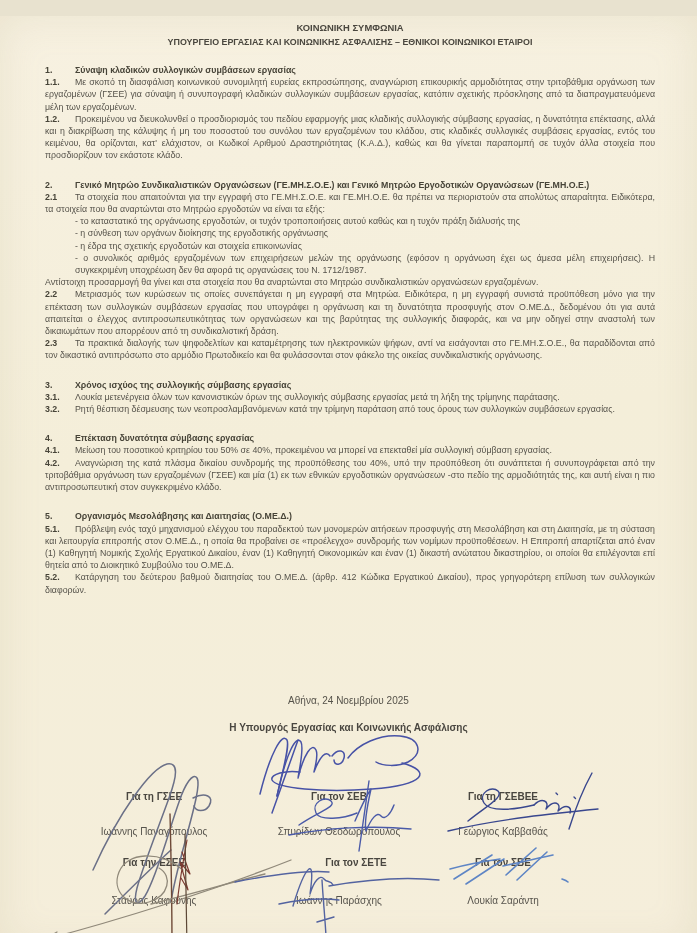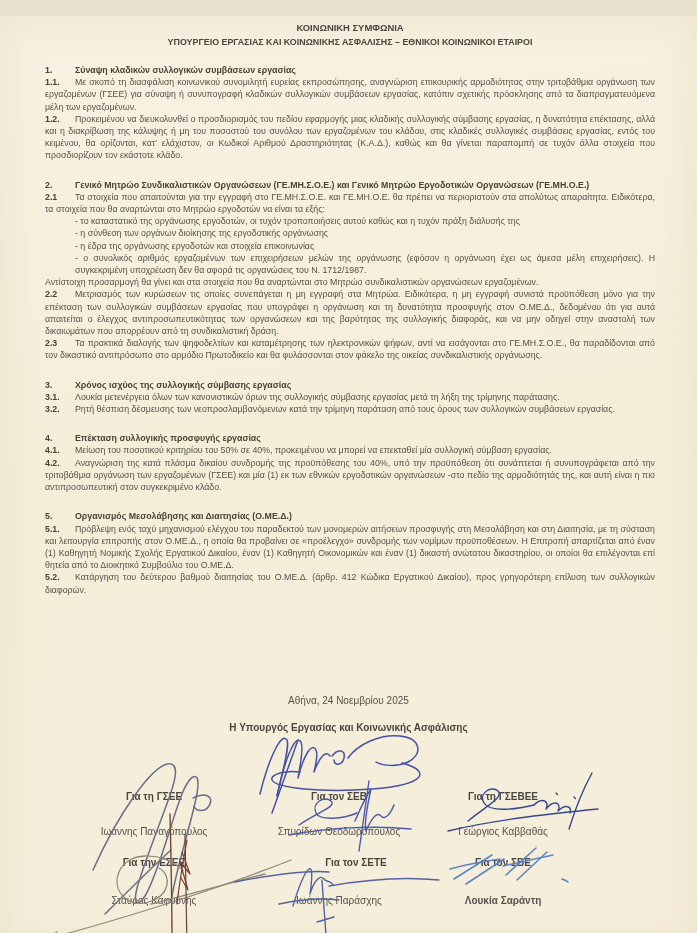--- a/index.html
+++ b/index.html
@@ -41,35 +41,35 @@
       <p class="sec-head"><span class="num">1.</span><span>Σύναψη κλαδικών συλλογικών συμβάσεων εργασίας</span></p>
       <p><span class="num">1.1.</span><span>Με σκοπό τη διασφάλιση κοινωνικού συνομιλητή ευρείας εκπροσώπησης, αναγνώριση επικουρικής αρμοδιότητας στην τριτοβάθμια οργάνωση των εργαζομένων (ΓΣΕΕ) για σύναψη ή συνυπογραφή κλαδικών συλλογικών συμβάσεων εργασίας, κατόπιν σχετικής πρόσκλησης από τα διαπραγματευόμενα μέλη των εργαζομένων.</span></p>
       <p><span class="num">1.2.</span><span>Προκειμένου να διευκολυνθεί ο προσδιορισμός του πεδίου εφαρμογής μιας κλαδικής συλλογικής σύμβασης εργασίας, η δυνατότητα επέκτασης, αλλά και η διακρίβωση της κάλυψης ή μη του ποσοστού του συνόλου των εργαζομένων του κλάδου, στις κλαδικές συλλογικές συμβάσεις εργασίας, εντός του κειμένου, θα ορίζονται, κατ' ελάχιστον, οι Κωδικοί Αριθμού Δραστηριότητας (Κ.Α.Δ.), καθώς και θα γίνεται παραπομπή σε τυχόν άλλα στοιχεία που προσδιορίζουν τον εκάστοτε κλάδο.</span></p>
     </div>
 
     <div class="section">
       <p class="sec-head"><span class="num">2.</span><span>Γενικό Μητρώο Συνδικαλιστικών Οργανώσεων (ΓΕ.ΜΗ.Σ.Ο.Ε.) και Γενικό Μητρώο Εργοδοτικών Οργανώσεων (ΓΕ.ΜΗ.Ο.Ε.)</span></p>
       <p><span class="num">2.1</span><span>Τα στοιχεία που απαιτούνται για την εγγραφή στο ΓΕ.ΜΗ.Σ.Ο.Ε. και ΓΕ.ΜΗ.Ο.Ε. θα πρέπει να περιοριστούν στα απολύτως απαραίτητα. Ειδικότερα, τα στοιχεία που θα αναρτώνται στο Μητρώο εργοδοτών να είναι τα εξής:</span></p>
       <p class="bullet">- το καταστατικό της οργάνωσης εργοδοτών, οι τυχόν τροποποιήσεις αυτού καθώς και η τυχόν πράξη διάλυσής της</p>
       <p class="bullet">- η σύνθεση των οργάνων διοίκησης της εργοδοτικής οργάνωσης</p>
-      <p class="bullet">- η έδρα της οργάνωσης εργοδοτών και στοιχεία επικοινωνίας</p>
+      <p class="bullet">- η έδρα της σχετικής εργοδοτών και στοιχεία επικοινωνίας</p>
       <p class="bullet">- ο συνολικός αριθμός εργαζομένων των επιχειρήσεων μελών της οργάνωσης (εφόσον η οργάνωση έχει ως άμεσα μέλη επιχειρήσεις). Η συγκεκριμένη υποχρέωση δεν θα αφορά τις οργανώσεις του Ν. 1712/1987.</p>
       <p>Αντίστοιχη προσαρμογή θα γίνει και στα στοιχεία που θα αναρτώνται στο Μητρώο συνδικαλιστικών οργανώσεων εργαζομένων.</p>
       <p><span class="num">2.2</span><span>Μετριασμός των κυρώσεων τις οποίες συνεπάγεται η μη εγγραφή στα Μητρώα. Ειδικότερα, η μη εγγραφή συνιστά προϋπόθεση μόνο για την επέκταση των συλλογικών συμβάσεων εργασίας που υπογράφει η οργάνωση και τη  δυνατότητα προσφυγής στον Ο.ΜΕ.Δ., δεδομένου ότι για αυτά απαιτείται ο έλεγχος αντιπροσωπευτικότητας των οργανώσεων και της βαρύτητας της συλλογικής διαφοράς, και να μην οδηγεί στην αναστολή των δικαιωμάτων που απορρέουν από τη συνδικαλιστική δράση.</span></p>
       <p><span class="num">2.3</span><span>Τα πρακτικά διαλογής των ψηφοδελτίων και καταμέτρησης των ηλεκτρονικών ψήφων, αντί να εισάγονται στο ΓΕ.ΜΗ.Σ.Ο.Ε., θα παραδίδονται από τον δικαστικό αντιπρόσωπο στο αρμόδιο Πρωτοδικείο και θα φυλάσσονται στον φάκελο της οικείας συνδικαλιστικής οργάνωσης.</span></p>
     </div>
 
     <div class="section">
       <p class="sec-head"><span class="num">3.</span><span>Χρόνος ισχύος της συλλογικής σύμβασης εργασίας</span></p>
       <p><span class="num">3.1.</span><span>Λουκία μετενέργεια όλων των κανονιστικών όρων της συλλογικής σύμβασης εργασίας μετά τη λήξη της τρίμηνης παράτασης.</span></p>
       <p><span class="num">3.2.</span><span>Ρητή θέσπιση δέσμευσης των νεοπροσλαμβανόμενων κατά την τρίμηνη παράταση από τους όρους των συλλογικών συμβάσεων εργασίας.</span></p>
     </div>
 
     <div class="section">
-      <p class="sec-head"><span class="num">4.</span><span>Επέκταση συλλογικής προσφυγής εργασίας</span></p>
+      <p class="sec-head"><span class="num">4.</span><span>Επέκταση δυνατότητα σύμβασης εργασίας</span></p>
       <p><span class="num">4.1.</span><span>Μείωση του ποσοτικού κριτηρίου του 50% σε 40%, προκειμένου να μπορεί να επεκταθεί μία συλλογική σύμβαση εργασίας.</span></p>
       <p><span class="num">4.2.</span><span>Αναγνώριση της κατά πλάσμα δικαίου συνδρομής της προϋπόθεσης του 40%, υπό την προϋπόθεση ότι συνάπτεται ή συνυπογράφεται από την τριτοβάθμια οργάνωση των εργαζομένων (ΓΣΕΕ) και μία (1) εκ των εθνικών εργοδοτικών οργανώσεων -στο πεδίο της αρμοδιότητάς της, και αυτή είναι η πιο αντιπροσωπευτική στον συγκεκριμένο κλάδο.</span></p>
     </div>
 
     <div class="section">
       <p class="sec-head"><span class="num">5.</span><span>Οργανισμός Μεσολάβησης και Διαιτησίας (Ο.ΜΕ.Δ.)</span></p>
       <p><span class="num">5.1.</span><span>Πρόβλεψη ενός ταχύ μηχανισμού ελέγχου του παραδεκτού των μονομερών αιτήσεων προσφυγής στη Μεσολάβηση και στη Διαιτησία, με τη σύσταση και λειτουργία επιτροπής στον Ο.ΜΕ.Δ., η οποία θα προβαίνει σε «προέλεγχο» συνδρομής των νομίμων προϋποθέσεων. Η Επιτροπή  απαρτίζεται από έναν (1) Καθηγητή Νομικής Σχολής Εργατικού Δικαίου, έναν (1) Καθηγητή Οικονομικών και έναν (1) δικαστή ανώτατου δικαστηρίου, οι οποίοι θα επιλέγονται επί θητεία από το Διοικητικό Συμβούλιο του Ο.ΜΕ.Δ.</span></p>
       <p><span class="num">5.2.</span><span>Κατάργηση του δεύτερου βαθμού διαιτησίας του Ο.ΜΕ.Δ. (άρθρ. 412 Κώδικα Εργατικού Δικαίου), προς γρηγορότερη επίλυση των συλλογικών διαφορών.</span></p>
     </div>
   </div>
@@ -96,21 +96,21 @@
     <div class="abs col sig-name" style="left:54px;top:134px;">Ιωάννης Παναγόπουλος</div>
     <div class="abs col sig-name" style="left:239px;top:134px;">Σπυρίδων Θεοδωρόπουλος</div>
     <div class="abs col sig-name" style="left:403px;top:134px;">Γεώργιος Καββαθάς</div>
 
     <div class="abs col sig-label" style="left:54px;top:165px;">Για την ΕΣΕΕ</div>
     <div class="abs col sig-label" style="left:256px;top:165px;">Για τον ΣΕΤΕ</div>
     <div class="abs col sig-label" style="left:403px;top:165px;">Για τον ΣΒΕ</div>
 
     <div class="abs col sig-name" style="left:54px;top:203px;">Σταύρος Καφούνης</div>
     <div class="abs col sig-name" style="left:239px;top:203px;">Ιωάννης Παράσχης</div>
-    <div class="abs col sig-name" style="left:403px;top:203px;font-weight:bold;">Λουκία Σαράντη</div>
+    <div class="abs col sig-name" style="left:403px;top:203px;">Λουκία Σαράντη</div>
 
     <svg class="sig-svg" style="left:75px;top:62px;" width="175" height="195" viewBox="0 0 175 195">
       <g stroke="#6b7087" stroke-width="1.5">
         <path d="M18,116 C44,58 76,14 92,10 C104,8 102,22 94,44 C84,72 68,112 62,134 C58,150 62,154 70,142 C82,122 94,76 104,48 C110,30 118,18 122,24 C126,30 118,58 110,88 C104,110 98,134 96,148"></path>
         <path d="M118,44 C130,38 140,42 134,52 C130,58 121,58 119,52"></path>
         <path d="M30,160 C50,140 74,116 96,96"></path>
       </g>
       <path d="M95,60 C96,100 97,150 97,194" stroke="#6f4a38" stroke-width="1.4"></path>
     </svg>
 

